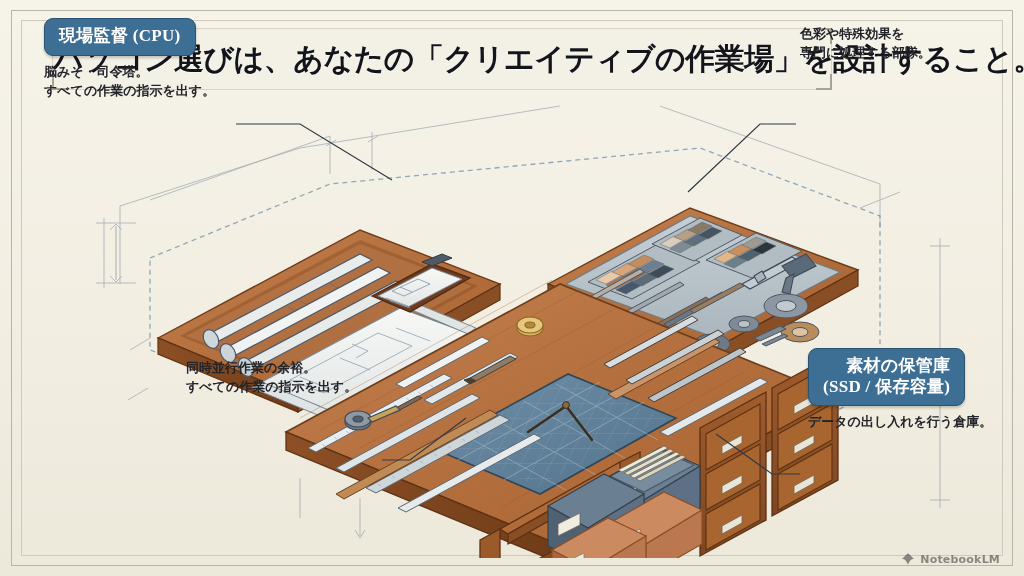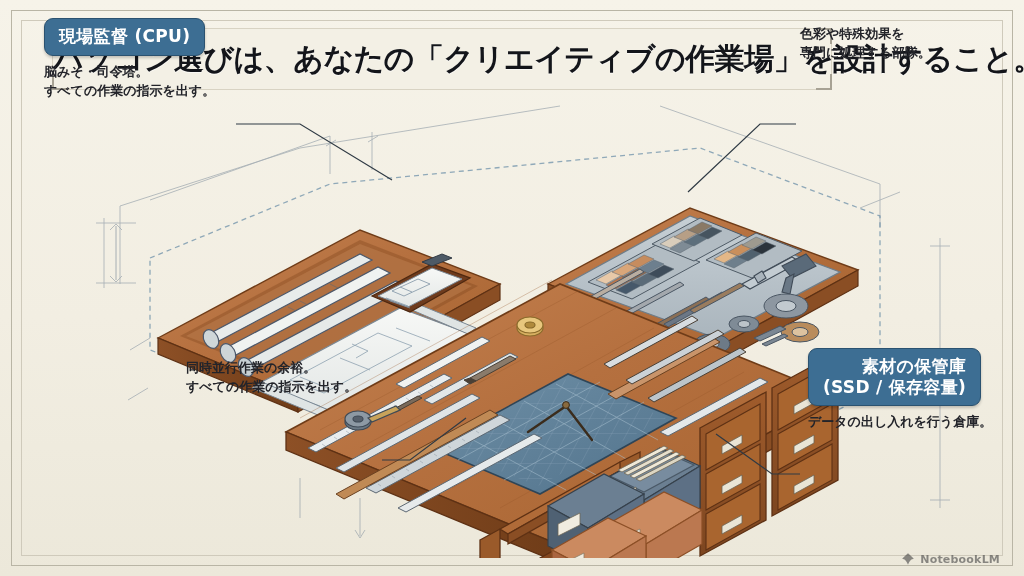--- a/index.html
+++ b/index.html
@@ -67,21 +67,21 @@
   }
 
   
   #art {
     position: absolute;
     left: 0; top: 88px;
     width: 1024px; height: 470px;
   }
 
   
-  .callout { position: absolute; }
+  .callout { position: absolute; font-family: Liberation Serif, serif; }
 
   .badge {
     display: inline-block;
     padding: 7px 14px 8px;
     border-radius: 9px;
     color: #ffffff;
     font-size: 17px;
     font-weight: 700;
     line-height: 1.22;
     letter-spacing: 0.3px;

